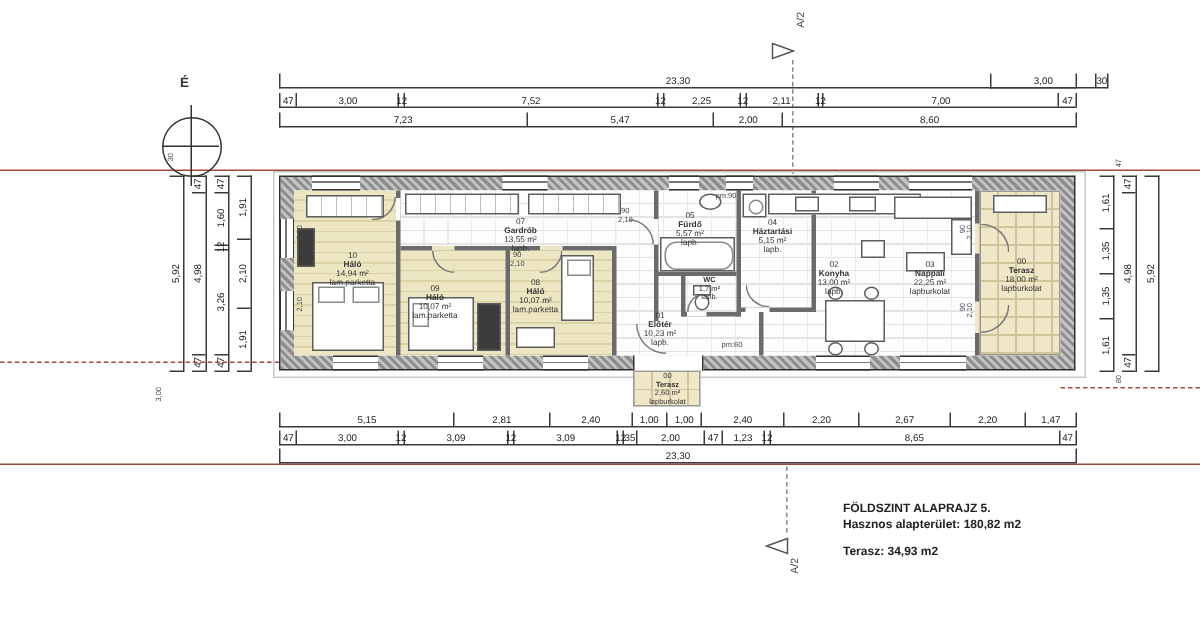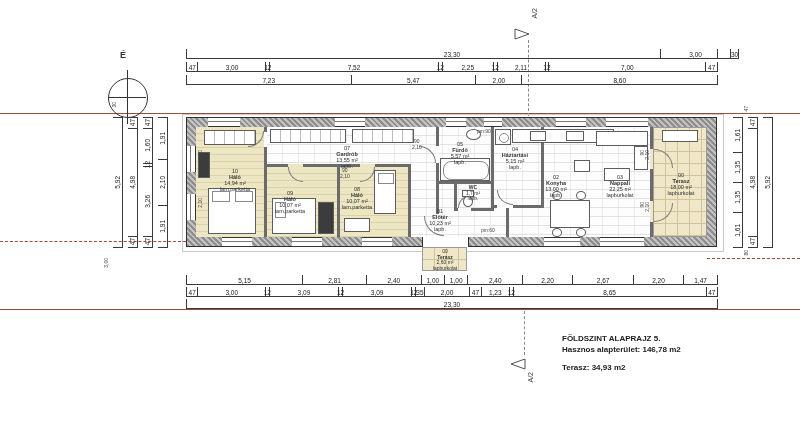--- a/index.html
+++ b/index.html
@@ -491,16 +491,16 @@
   <span class="tag" style="left:414px;top:139px;">90</span>
   <span class="tag" style="left:412px;top:145px;">2,10</span>
   <span class="tag v" style="left:640px;top:150px;">90</span>
   <span class="tag v" style="left:645px;top:150px;">2,10</span>
   <span class="tag v" style="left:640px;top:202px;">90</span>
   <span class="tag v" style="left:645px;top:202px;">2,10</span>
   <span class="tag" style="left:342px;top:168px;">90</span>
   <span class="tag" style="left:340px;top:174px;">2,10</span>
 
   <div class="title" style="left:562px;top:333px;">FÖLDSZINT ALAPRAJZ 5.</div>
-  <div class="title" style="left:562px;top:344px;">Hasznos alapterület: 146,78 m2</div>
+  <div class="title" style="left:562px;top:344px;">Hasznos alapterület: 180,82 m2</div>
   <div class="title" style="left:562px;top:362px;">Terasz: 34,93 m2</div>
 
 </div>
 
 </body></html>

